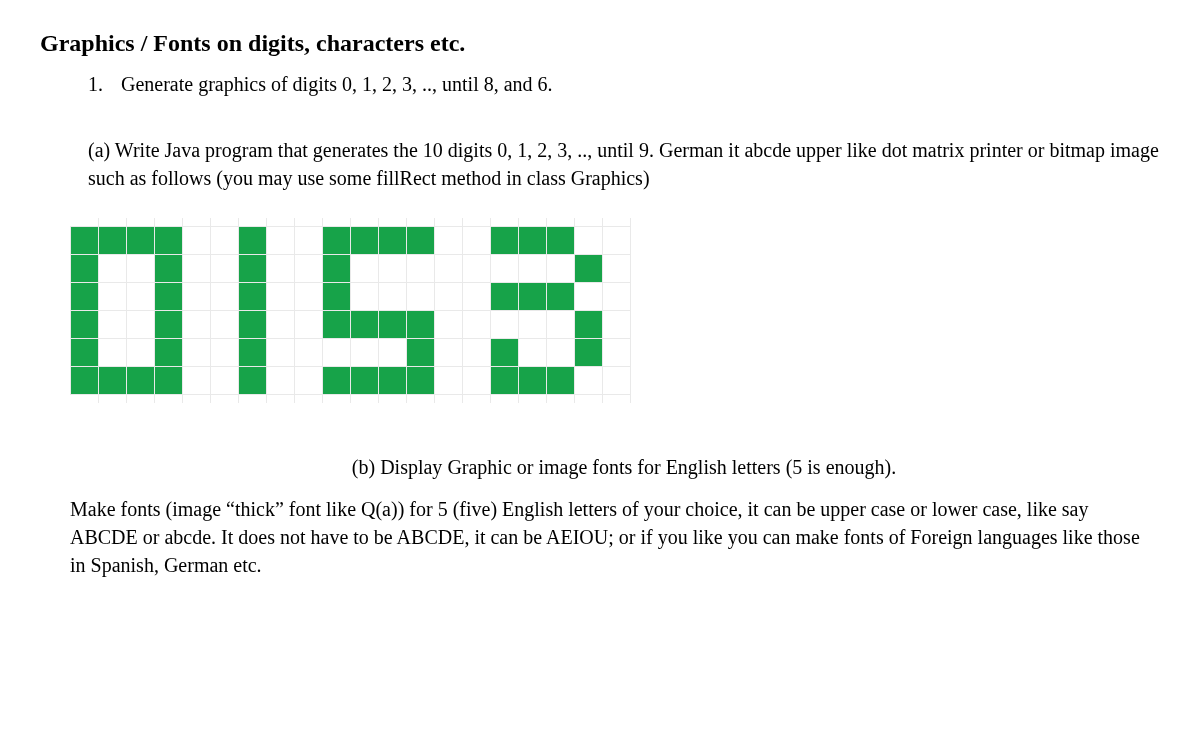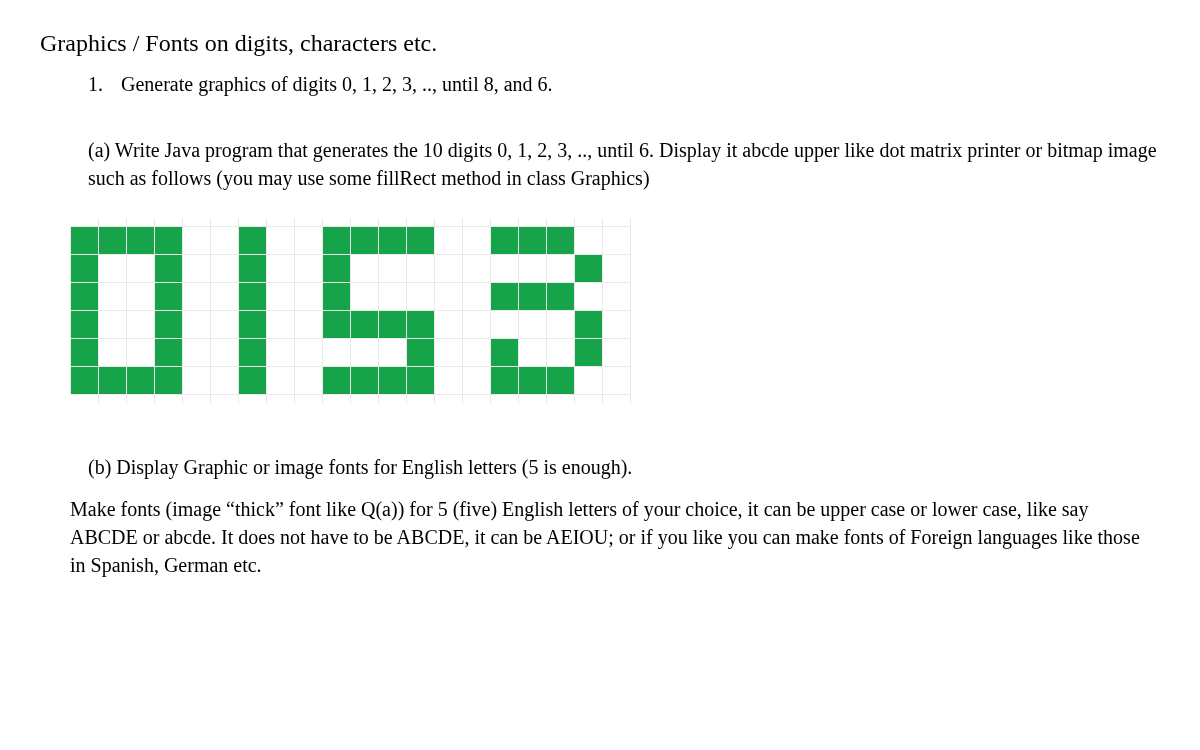--- a/index.html
+++ b/index.html
@@ -9,21 +9,21 @@
     }
     body {
       font-family: Georgia, 'Times New Roman', Times, serif;
       font-size: 20px;
       color: #000;
       background: #fff;
       padding: 30px 40px;
       width: 1200px;
     }
     .title {
-      font-weight: normal;
+      font-weight: bold;
       font-size: 24px;
       margin-bottom: 16px;
     }
     .list-item-1 {
       margin-left: 48px;
       margin-bottom: 40px;
     }
     .list-item-1 .num {
       display: inline-block;
       width: 28px;
@@ -34,20 +34,21 @@
     .sub-a {
       margin-left: 48px;
       margin-bottom: 16px;
       line-height: 1.4;
     }
     .sub-b {
       margin-left: 48px;
       margin-top: 40px;
       margin-bottom: 14px;
       line-height: 1.4;
+      text-align: center;
     }
     .para-bottom {
       margin-left: 0px;
       padding-left: 30px;
       line-height: 1.4;
     }
     
     .pixel-canvas {
       margin: 10px 0 10px 30px;
       display: inline-block;
@@ -85,21 +86,21 @@
 
 <div class="title">Graphics / Fonts on digits, characters etc.</div>
 
 <div class="list-item-1">
   <span class="num">1.</span>
   <span class="bold">Generate</span><span> graphics of digits 0, 1, 2, 3, .., until 8, and 6.</span>
 </div>
 
 <div class="sub-a">
   <span class="bold">(a)</span>
-  <span class="bold">Write</span><span> Java program that generates the 10 digits 0, 1, 2, 3, .., until 6. </span><span class="bold">Display it</span><span> abcde </span><span class="bold">upper</span><span> like dot matrix printer or bitmap image such as follows (you may use some fillRect method in class Graphics)</span>
+  <span class="bold">Write</span><span> Java program that generates the 10 digits 0, 1, 2, 3, .., until 9. </span><span class="bold">German it</span><span> abcde </span><span class="bold">upper</span><span> like dot matrix printer or bitmap image such as follows (you may use some fillRect method in class Graphics)</span>
 </div>
 
 <div class="pixel-canvas">
   <div class="tickrow" id="tick-top" style="grid-template-columns: repeat(20, 28px);">
       <div class="tick"></div>
       <div class="tick"></div>
       <div class="tick"></div>
       <div class="tick"></div>
       <div class="tick"></div>
       <div class="tick"></div>

